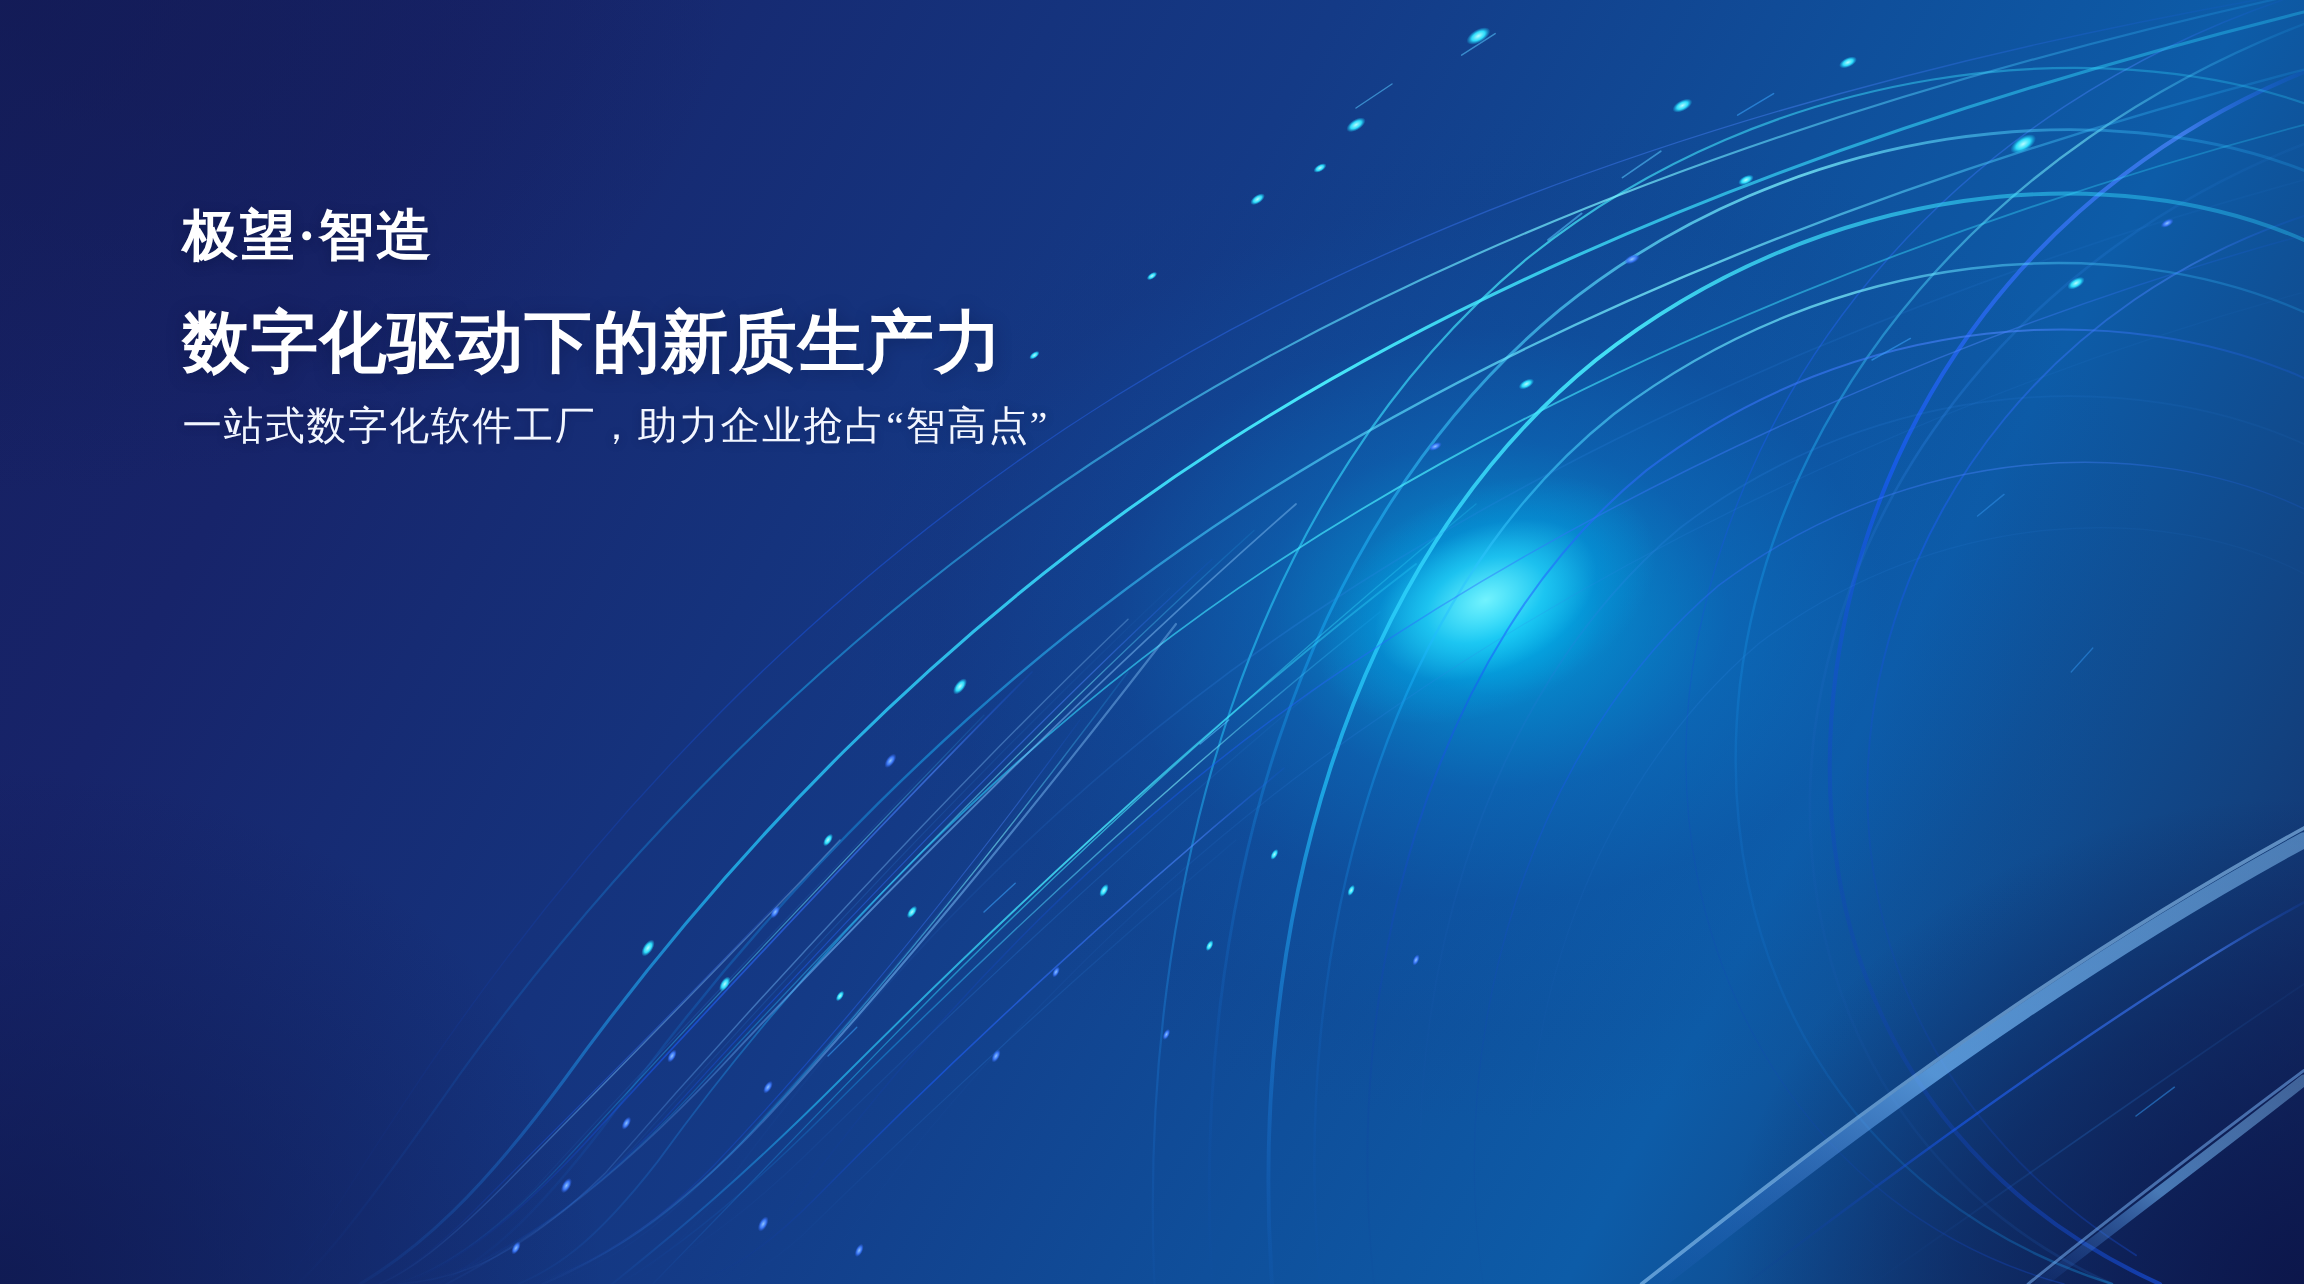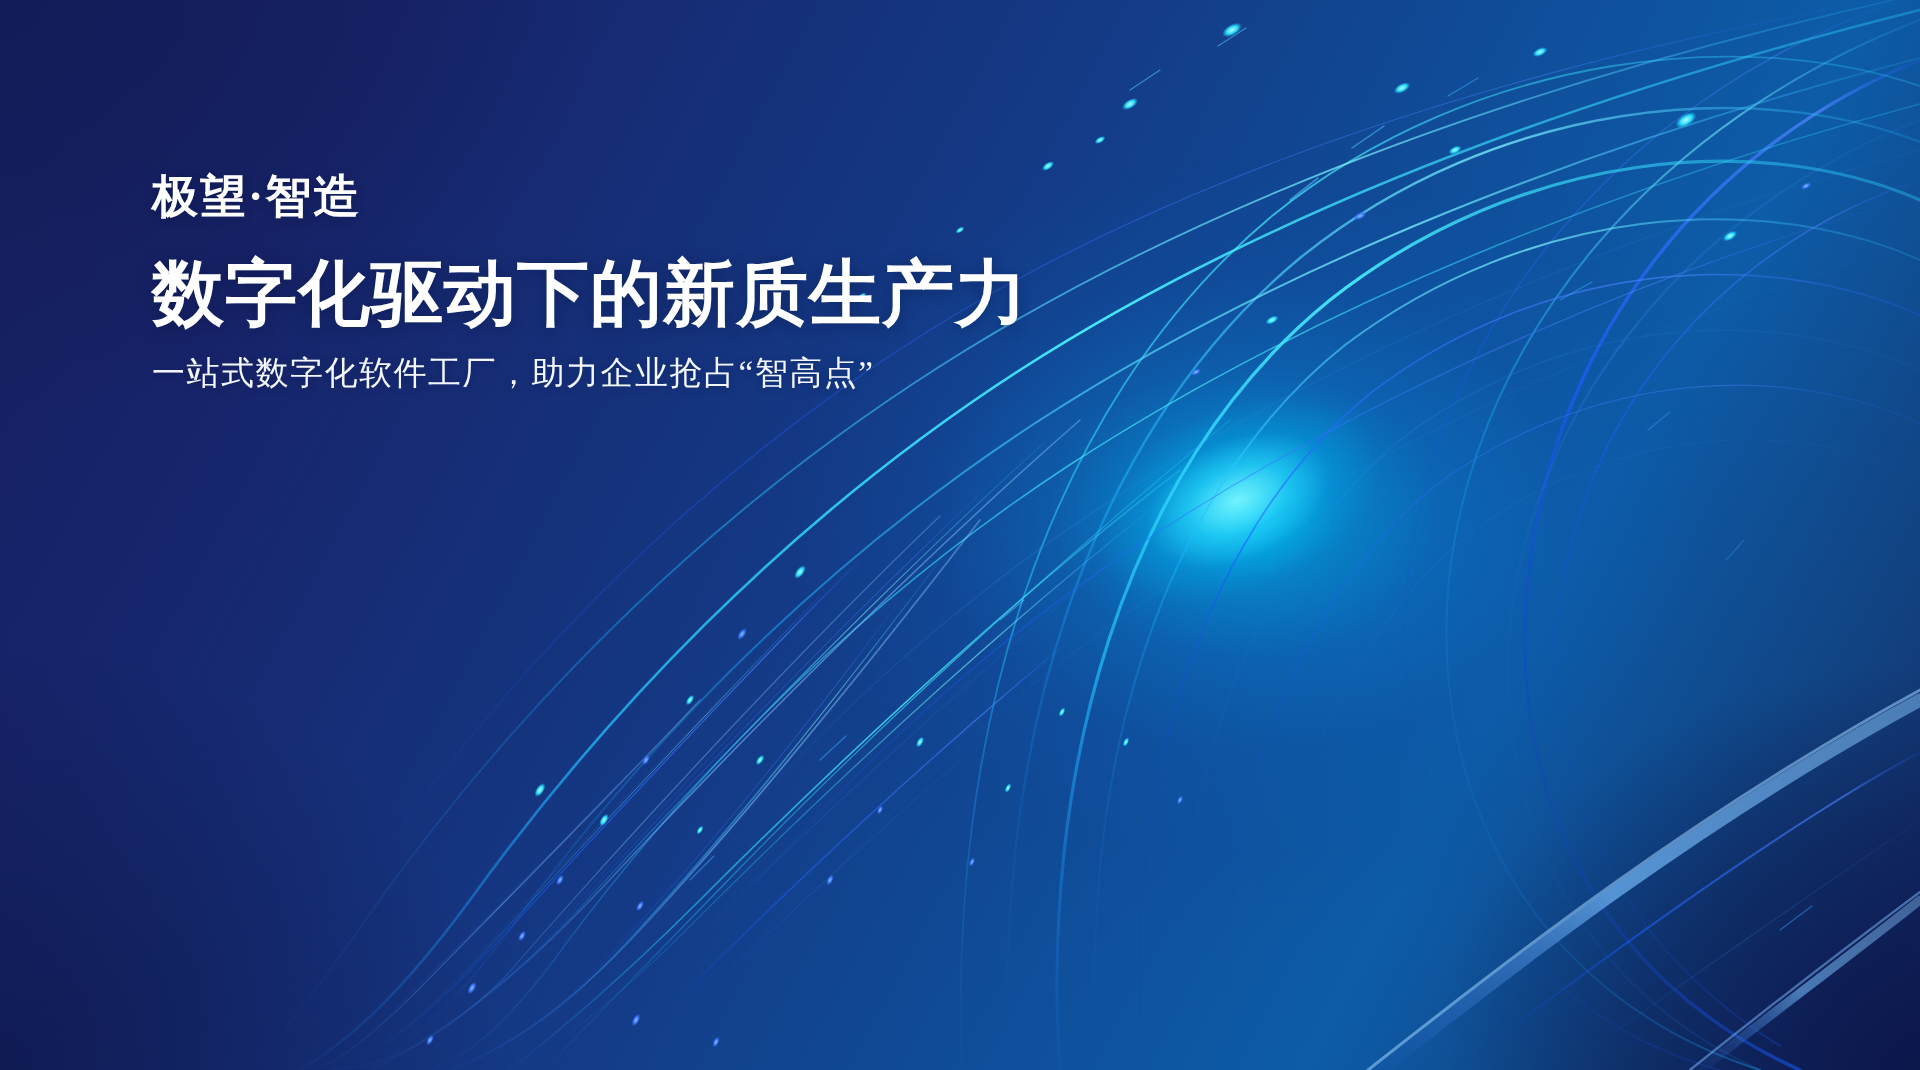--- a/index.html
+++ b/index.html
@@ -79,21 +79,21 @@
     font-size: 46px;
     font-weight: 600;
     letter-spacing: 2px;
     line-height: 1.1;
     margin: 0 0 34px 0;
     white-space: nowrap;
     text-shadow: 0 2px 10px rgba(4, 14, 52, 0.35);
   }
   .headline {
     color: #ffffff;
-    font-size: 72px;
+    font-size: 56px;
     font-weight: 800;
     letter-spacing: 1px;
     line-height: 1.05;
     margin: 16px 0 22px 0;
     white-space: nowrap;
     text-shadow: 0 2px 14px rgba(4, 14, 52, 0.35);
   }
   .tagline {
     color: #f2f6ff;
     font-size: 33px;

